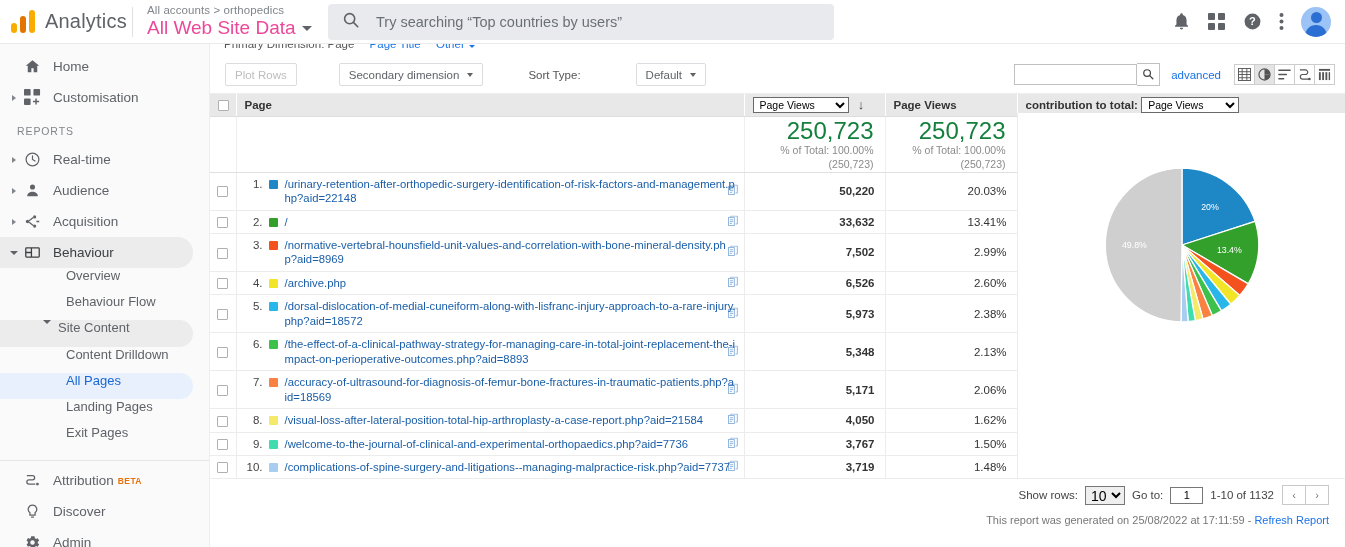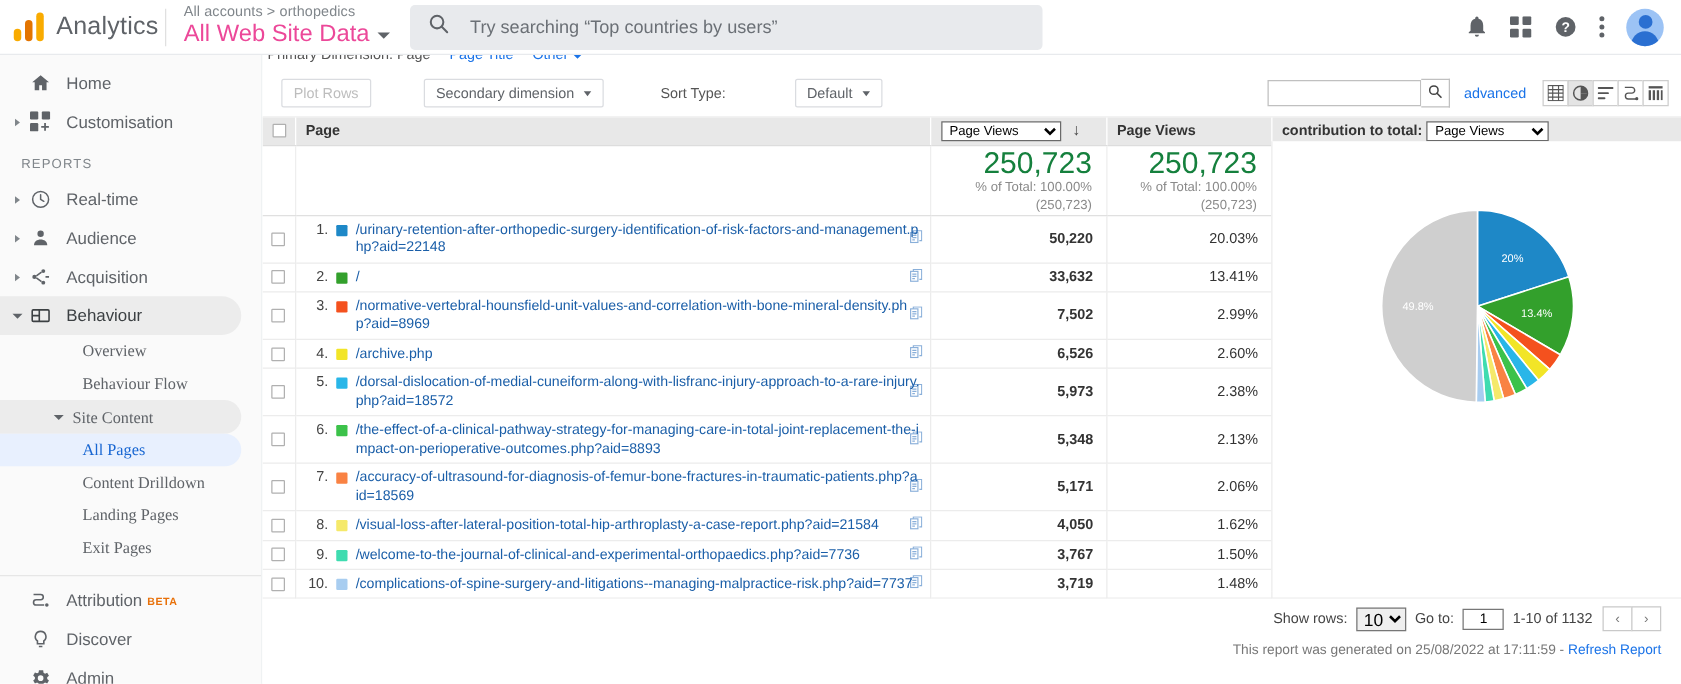--- a/index.html
+++ b/index.html
@@ -107,23 +107,23 @@
   .nav-item.selected {
     background: #ececec;
     border-radius: 0 16px 16px 0; width: 193px;
   }
   .nav-item.selected .navlabel { color: #3c4043; }
   .section-head {
     font-size: 10.5px; color: #80868b; letter-spacing: .9px;
     padding: 12px 0 7px 17px; font-weight: 400;
   }
   .sub-item {
-    display: flex; align-items: center; height: 26px;
+    display: flex; align-items: flex-start; height: 26px;
     font-size: 13px; color: #5f6368; padding-left: 66px;
-    cursor: pointer; white-space: nowrap; font-family: Liberation Serif, serif;
+    cursor: pointer; white-space: nowrap;
   }
   .sub-item.group {
     padding-left: 43px; border-radius: 0 16px 16px 0;
     background: #ececec; width: 193px; height: 27px;
   }
   .sub-item.group .gcaret {
     width: 0; height: 0; margin-right: 7px;
     border-left: 4px solid transparent; border-right: 4px solid transparent;
     border-top: 4.5px solid #5f6368;
   }
@@ -139,21 +139,21 @@
 
   
   #main {
     position: absolute; top: 44px; left: 210px;
     width: 1135px; height: 503px; background: #fff; overflow: hidden;
   }
   #primary-dim-strip {
     height: 12px; position: relative; overflow: hidden;
     font-size: 11.5px; color: #555; padding-left: 14px;
   }
-  #primary-dim-strip .pd-inner { position: absolute; top: -6px; left: 4px; white-space: nowrap; }
+  #primary-dim-strip .pd-inner { position: absolute; top: -6px; left: 14px; white-space: nowrap; }
   #primary-dim-strip a { color: #1a73e8; text-decoration: none; margin-left: 12px; }
   #pd-caret {
     display: inline-block; width: 0; height: 0; margin-left: 4px;
     border-left: 3px solid transparent; border-right: 3px solid transparent;
     border-top: 3px solid #1a73e8;
   }
   #toolbar {
     height: 38px; display: flex; align-items: center;
     padding: 0 10px 0 15px; border-bottom: 1px solid #eee; background: #fff; gap: 36px;
   }
@@ -459,25 +459,25 @@
   <div class="sub-item">
     <span>Overview</span>
   </div>
   <div class="sub-item">
     <span>Behaviour Flow</span>
   </div>
   <div class="sub-item group">
     <span class="gcaret"></span>
     <span>Site Content</span>
   </div>
+  <div class="sub-item">
+    <span>Content Drilldown</span>
+  </div>
   <div class="sub-item active">
     <span>All Pages</span>
-  </div>
-  <div class="sub-item">
-    <span>Content Drilldown</span>
   </div>
   <div class="sub-item">
     <span>Landing Pages</span>
   </div>
   <div class="sub-item">
     <span>Exit Pages</span>
   </div>
 
   <div id="nav-divider"></div>
 

